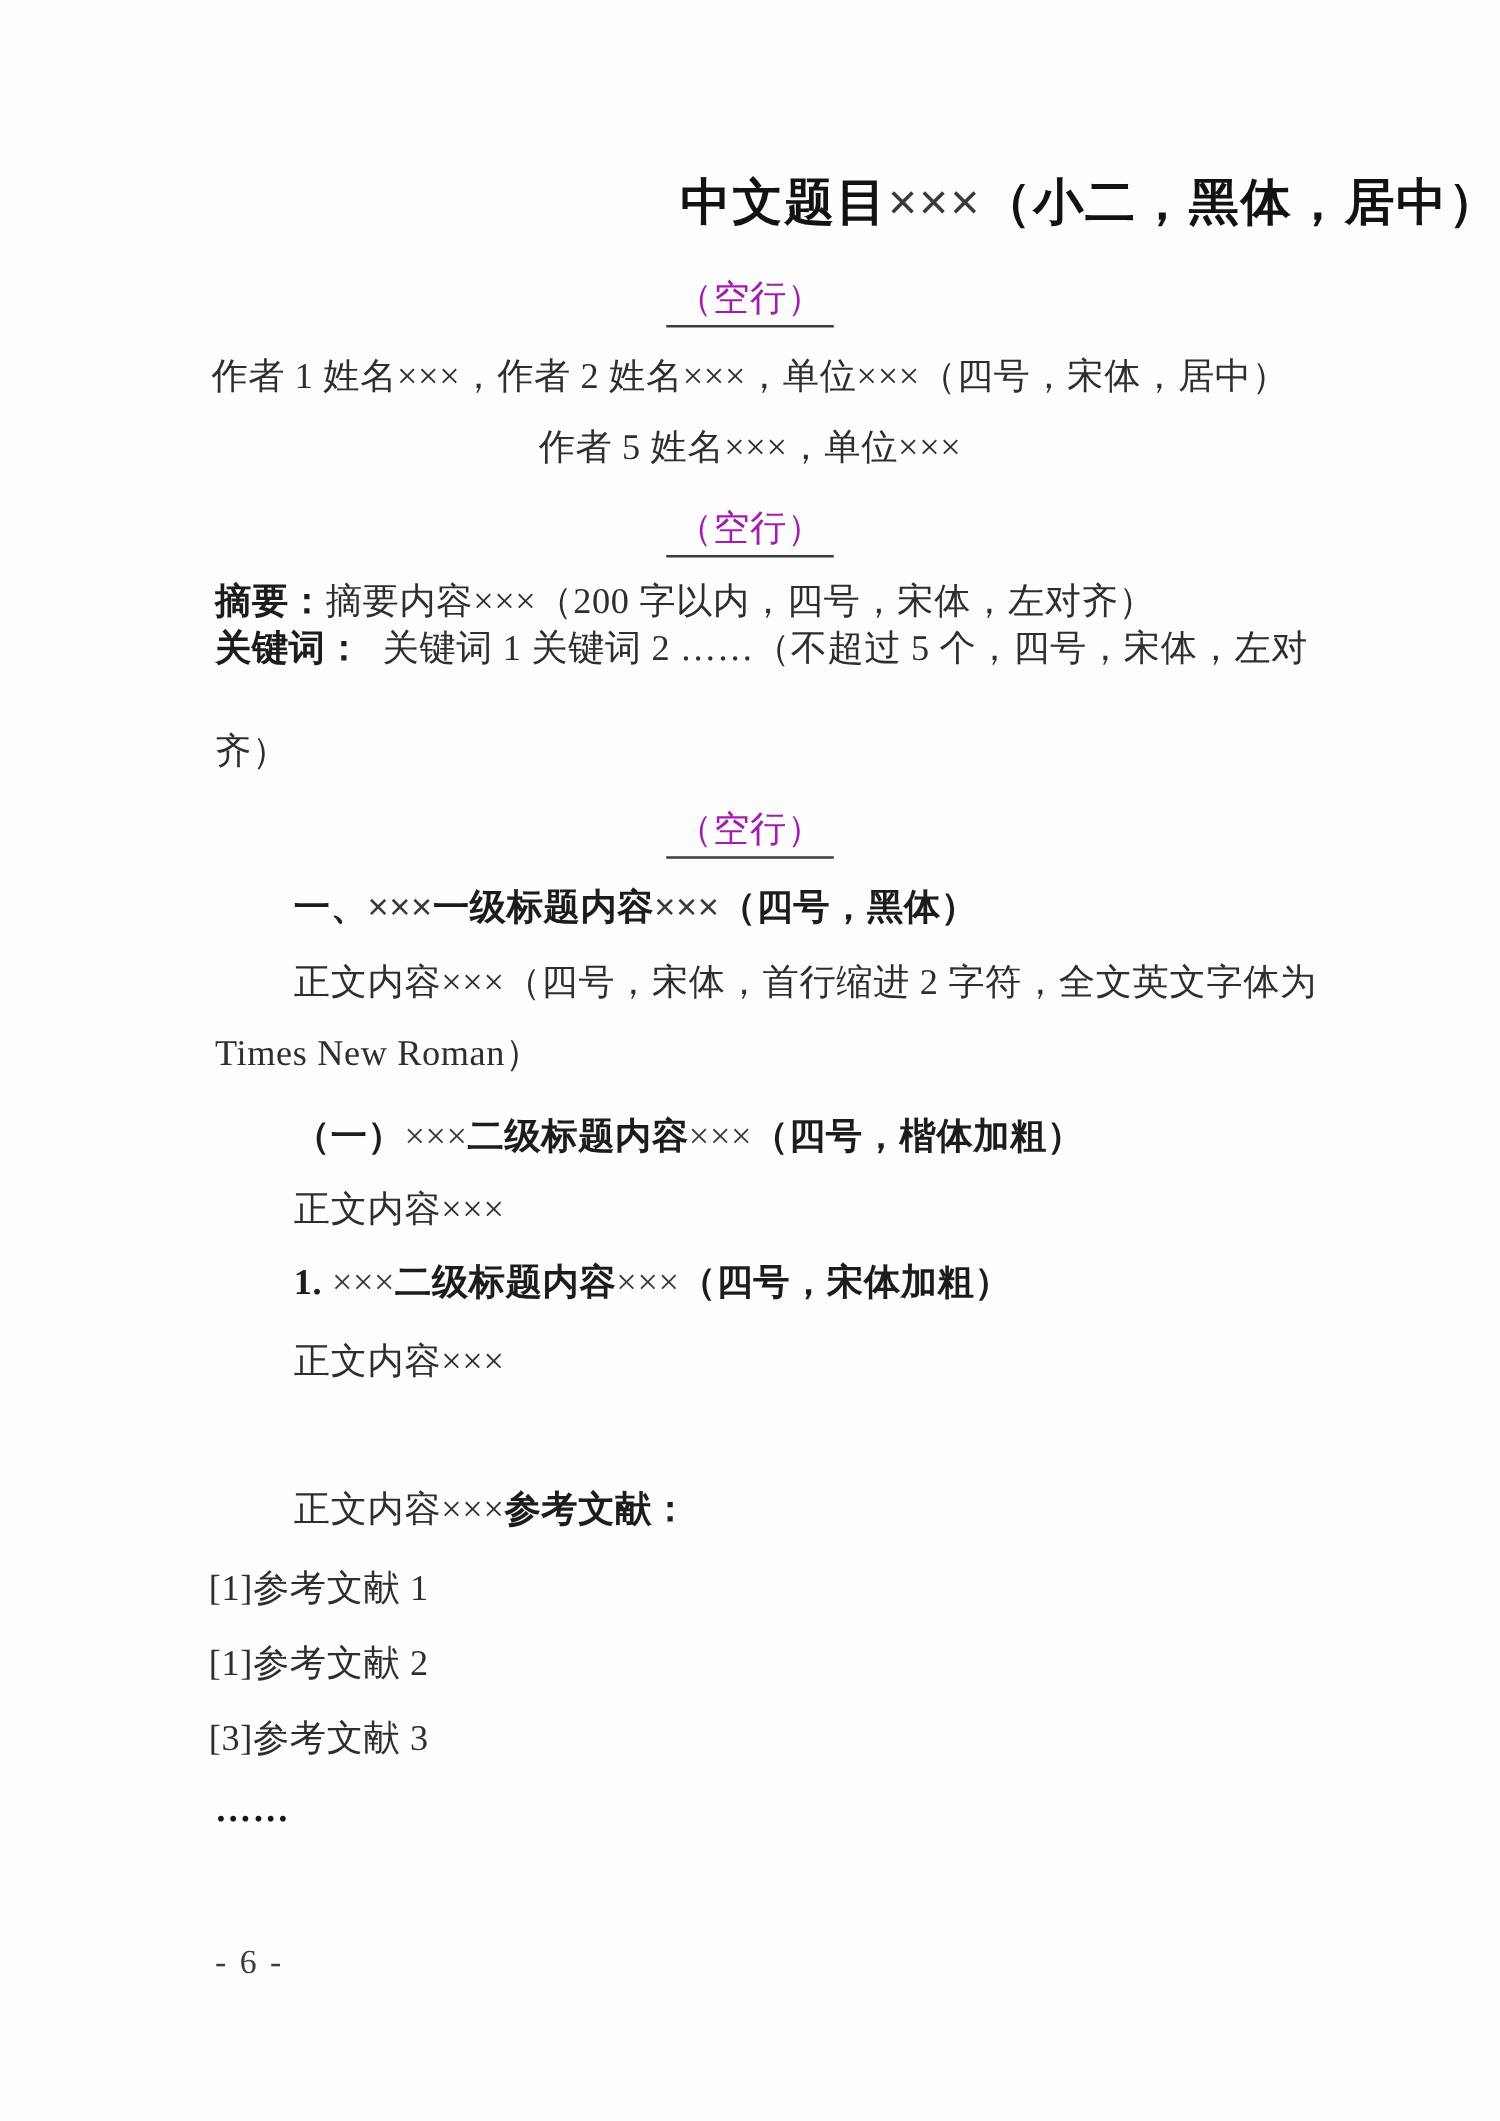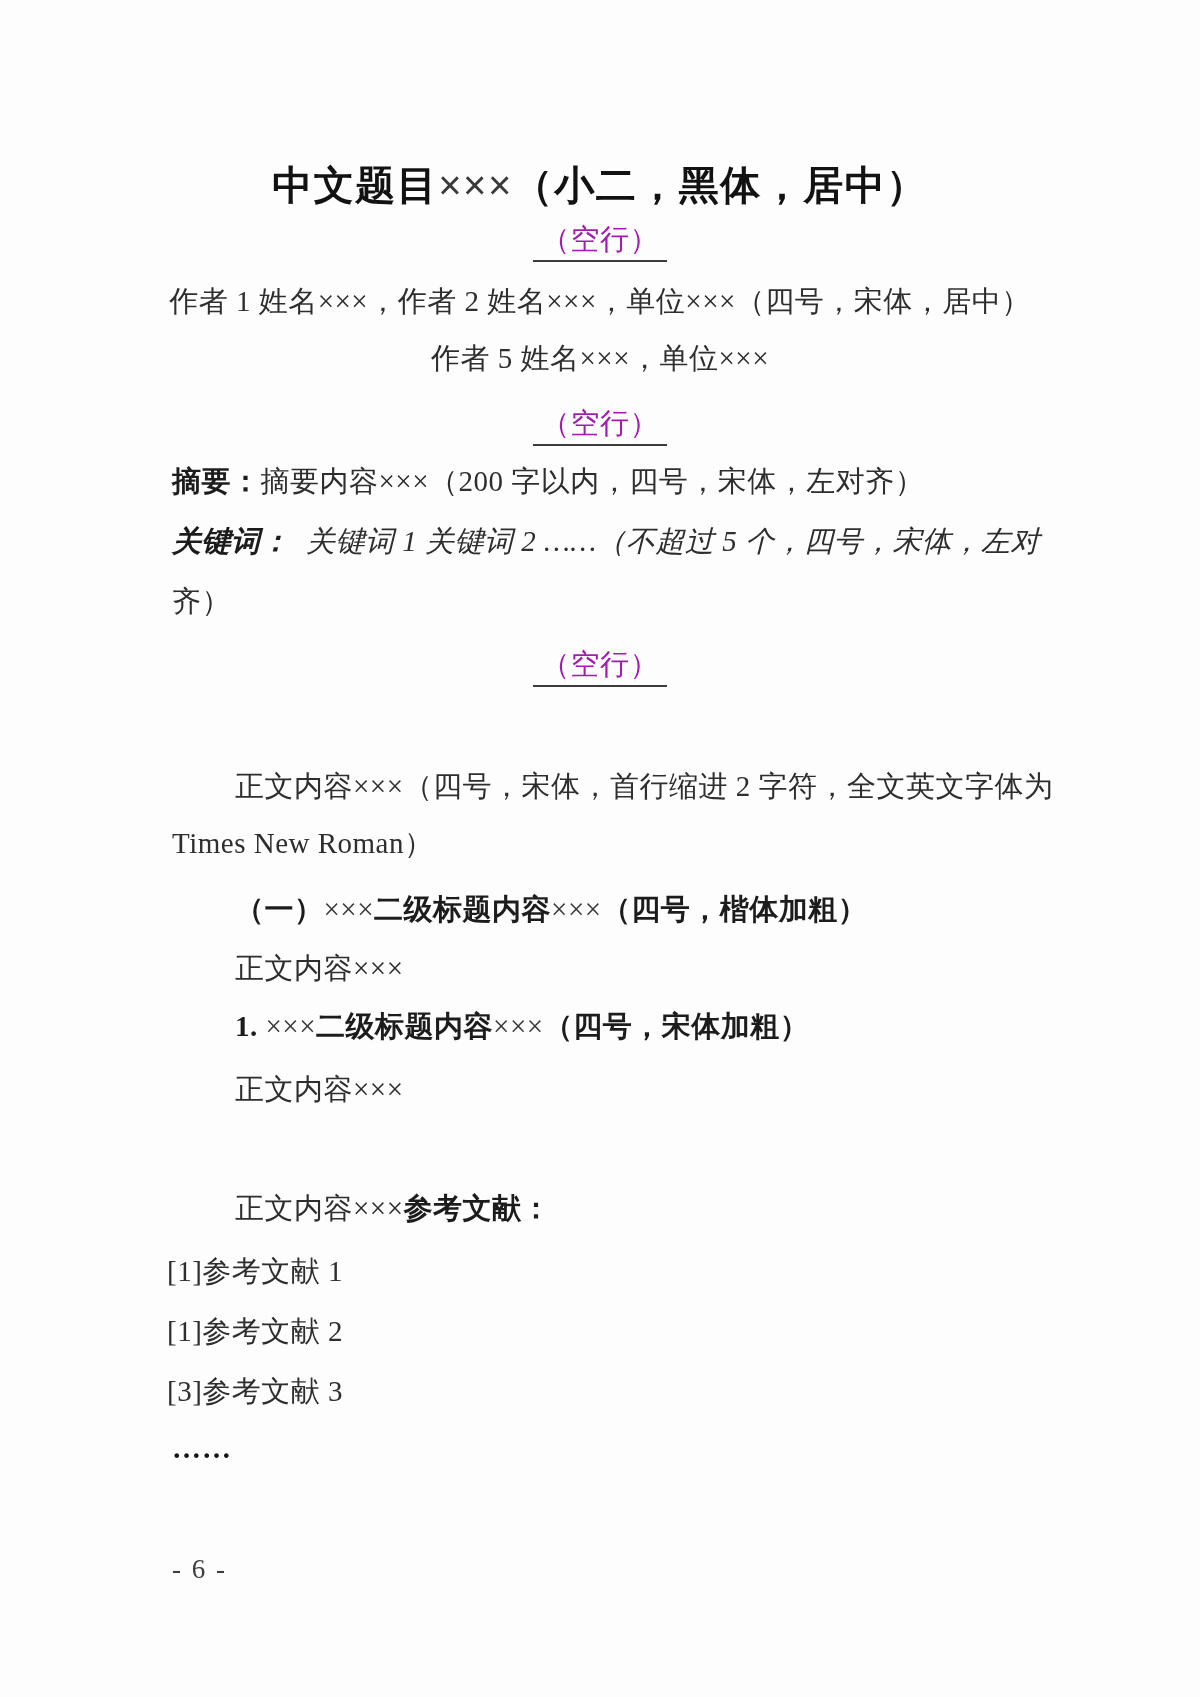--- a/index.html
+++ b/index.html
@@ -40,21 +40,21 @@
   }
   .kw-text { margin-left: 16px; }
   .dots { font-weight: 700; color: #151515; letter-spacing: 1px; }
   .pageno { font-size: 27px; color: #3d3d3d; letter-spacing: 2px; }
 </style>
 </head>
 <body>
 
 <div class="page">
 
-  <div class="line center title-line sans bold" style="top:161px;">
+  <div class="line center title-line sans bold" style="top:138px;text-align:right;">
     <span>中文题目</span><span class="xlight">×××</span><span>（小二，黑体，居中）</span>
   </div>
 
   <div class="line center" style="top:221px;">
     <span class="underlined">（空行）</span>
   </div>
 
   <div class="line center" style="top:283px;">
     <span>作者 1 姓名×××，作者 2 姓名×××，单位×××（四号，宋体，居中）</span>
   </div>
@@ -63,31 +63,34 @@
   </div>
 
   <div class="line center" style="top:405px;">
     <span class="underlined">（空行）</span>
   </div>
 
   <div class="line lm" style="top:463px;">
     <span class="sans bold">摘要：</span><span>摘要内容×××（200 字以内，四号，宋体，左对齐）</span>
   </div>
 
-  <div class="line lm" style="top:523px;font-style:italic;">
+  <div class="line lm" style="top:501px;">
     <span class="sans bold">关键词：</span><span class="kw-text">关键词 1 关键词 2 ……（不超过 5 个，四号，宋体，左对</span>
   </div>
   <div class="line lm" style="top:583px;">
     <span>齐）</span>
   </div>
 
   <div class="line center" style="top:646px;">
     <span class="underlined">（空行）</span>
   </div>
 
+  <div class="line ind sans bold" style="top:708px;">
+    <span>一、</span><span class="xlight">×××</span><span>一级标题内容</span><span class="xlight">×××</span><span>（四号，黑体）</span>
+  </div>
 
   <div class="line ind" style="top:768px;">
     <span>正文内容×××（四号，宋体，首行缩进 2 字符，全文英文字体为</span>
   </div>
   <div class="line ind bold" style="top:891px;">
     <span>（一）</span><span class="xlight">×××</span><span>二级标题内容</span><span class="xlight">×××</span><span>（四号，楷体加粗）</span>
   </div>
 
   <div class="line lm" style="top:825px;">
     <span>Times New Roman）</span>

